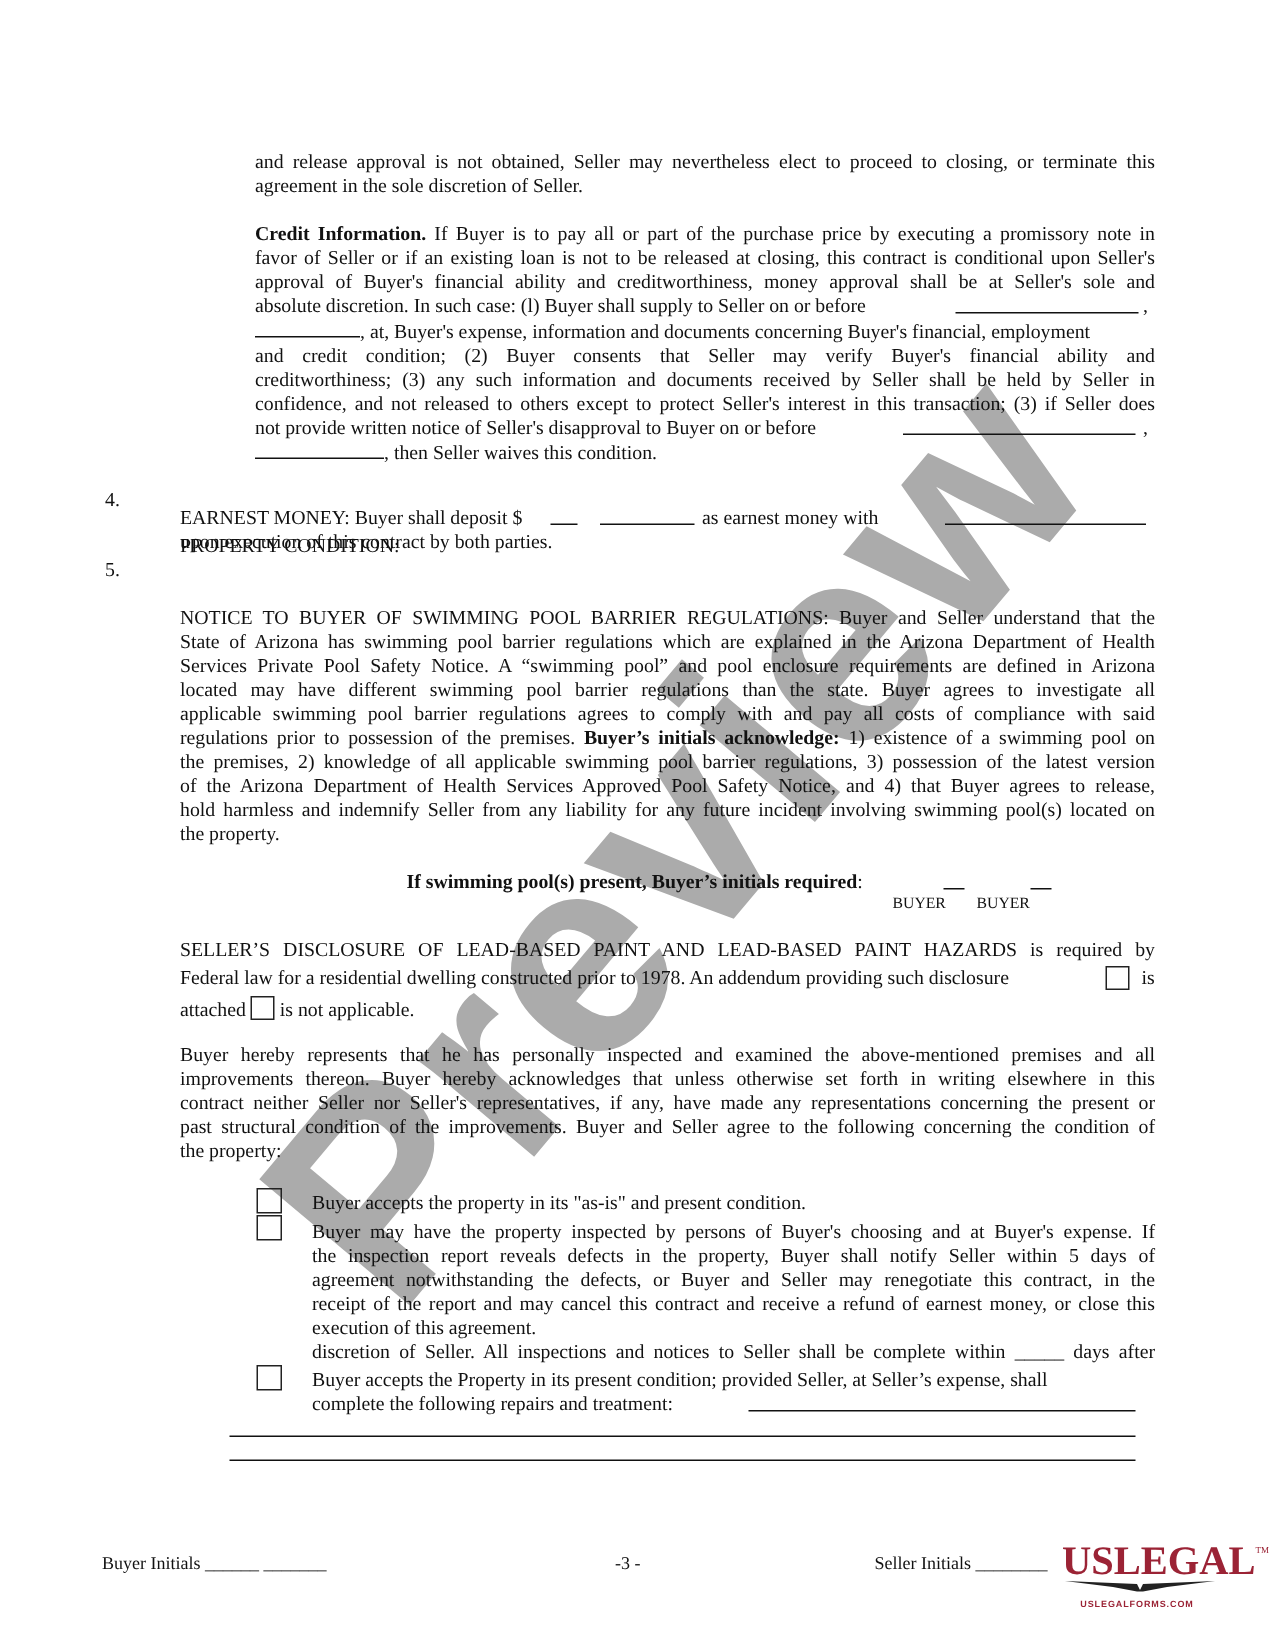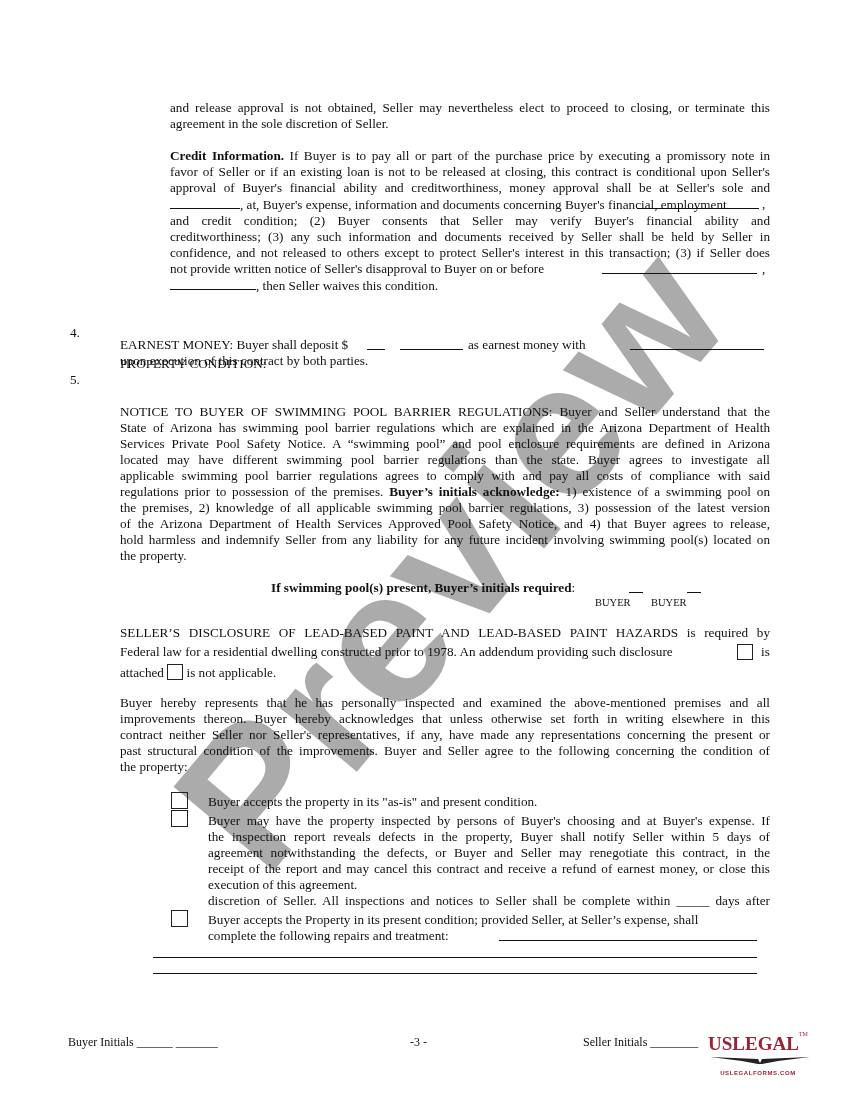--- a/index.html
+++ b/index.html
@@ -40,21 +40,21 @@
     border: 1.3px solid #222; background: transparent;
     vertical-align: -3px;
   }
   .cb-abs { position: absolute; width: 15px; height: 15px; border: 1.3px solid #222; }
   .hr { position: absolute; height: 0; border-top: 1px solid #111; }
   .small { font-size: 10.5px; }
   .footer { position: absolute; font-size: 12px; }
   .logo { position: absolute; left: 708px; top: 1026px; width: 112px; height: 42px; }
   .logo .word {
     font-family: "Liberation Serif", "DejaVu Serif", serif;
-    color: #9b2335; font-size: 19px; line-height: 24px; letter-spacing: 0px;
+    color: #9b2335; font-size: 27px; line-height: 24px; letter-spacing: 0px;
     font-weight: bold;
   }
   .logo .tm { font-size: 6px; vertical-align: 14px; color: #9b2335; }
   .logo .site {
     font-family: "Liberation Sans", "DejaVu Sans", sans-serif;
     font-size: 6px; color: #9b2335; letter-spacing: 0.6px; text-align: center;
     width: 100px; font-weight: bold;
   }
 </style>
 </head>
@@ -69,20 +69,21 @@
     <div class="blk" style="left:170px; top:100px; width:600px;">
       <span class="line j">and release approval is not obtained, Seller may nevertheless elect to proceed to closing, or terminate this</span>
       <span class="line">agreement in the sole discretion of Seller.</span>
     </div>
 
     <div class="blk" style="left:170px; top:148px; width:600px;">
       <span class="line j"><span class="b">Credit Information.</span><span> If Buyer is to pay all or part of the purchase price by executing a promissory note in</span></span>
       <span class="line j">favor of Seller or if an existing loan is not to be released at closing, this contract is conditional upon Seller's</span>
       <span class="line j">approval of Buyer's financial ability and creditworthiness, money approval shall be at Seller's sole and</span>
       <span class="line" style="position:relative;">
+        <span>absolute discretion. In such case: (l) Buyer shall supply to Seller on or before</span>
         <span class="ul" style="position:absolute; left:467px; top:0; width:122px;"></span>
         <span style="position:absolute; left:592px; top:0;">,</span>
       </span>
       <span class="line" style="position:relative;">
         <span class="ul" style="width:70px;"></span><span>, at, Buyer's expense, information and documents concerning Buyer's financial, employment</span>
       </span>
       <span class="line j">and credit condition; (2) Buyer consents that Seller may verify Buyer's financial ability and</span>
       <span class="line j">creditworthiness; (3) any such information and documents received by Seller shall be held by Seller in</span>
       <span class="line j">confidence, and not released to others except to protect Seller's interest in this transaction; (3) if Seller does</span>
       <span class="line" style="position:relative;">

